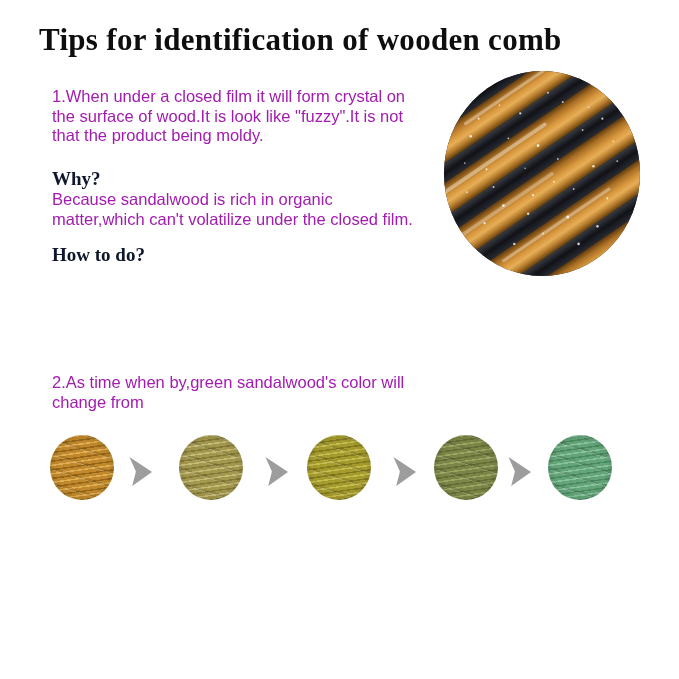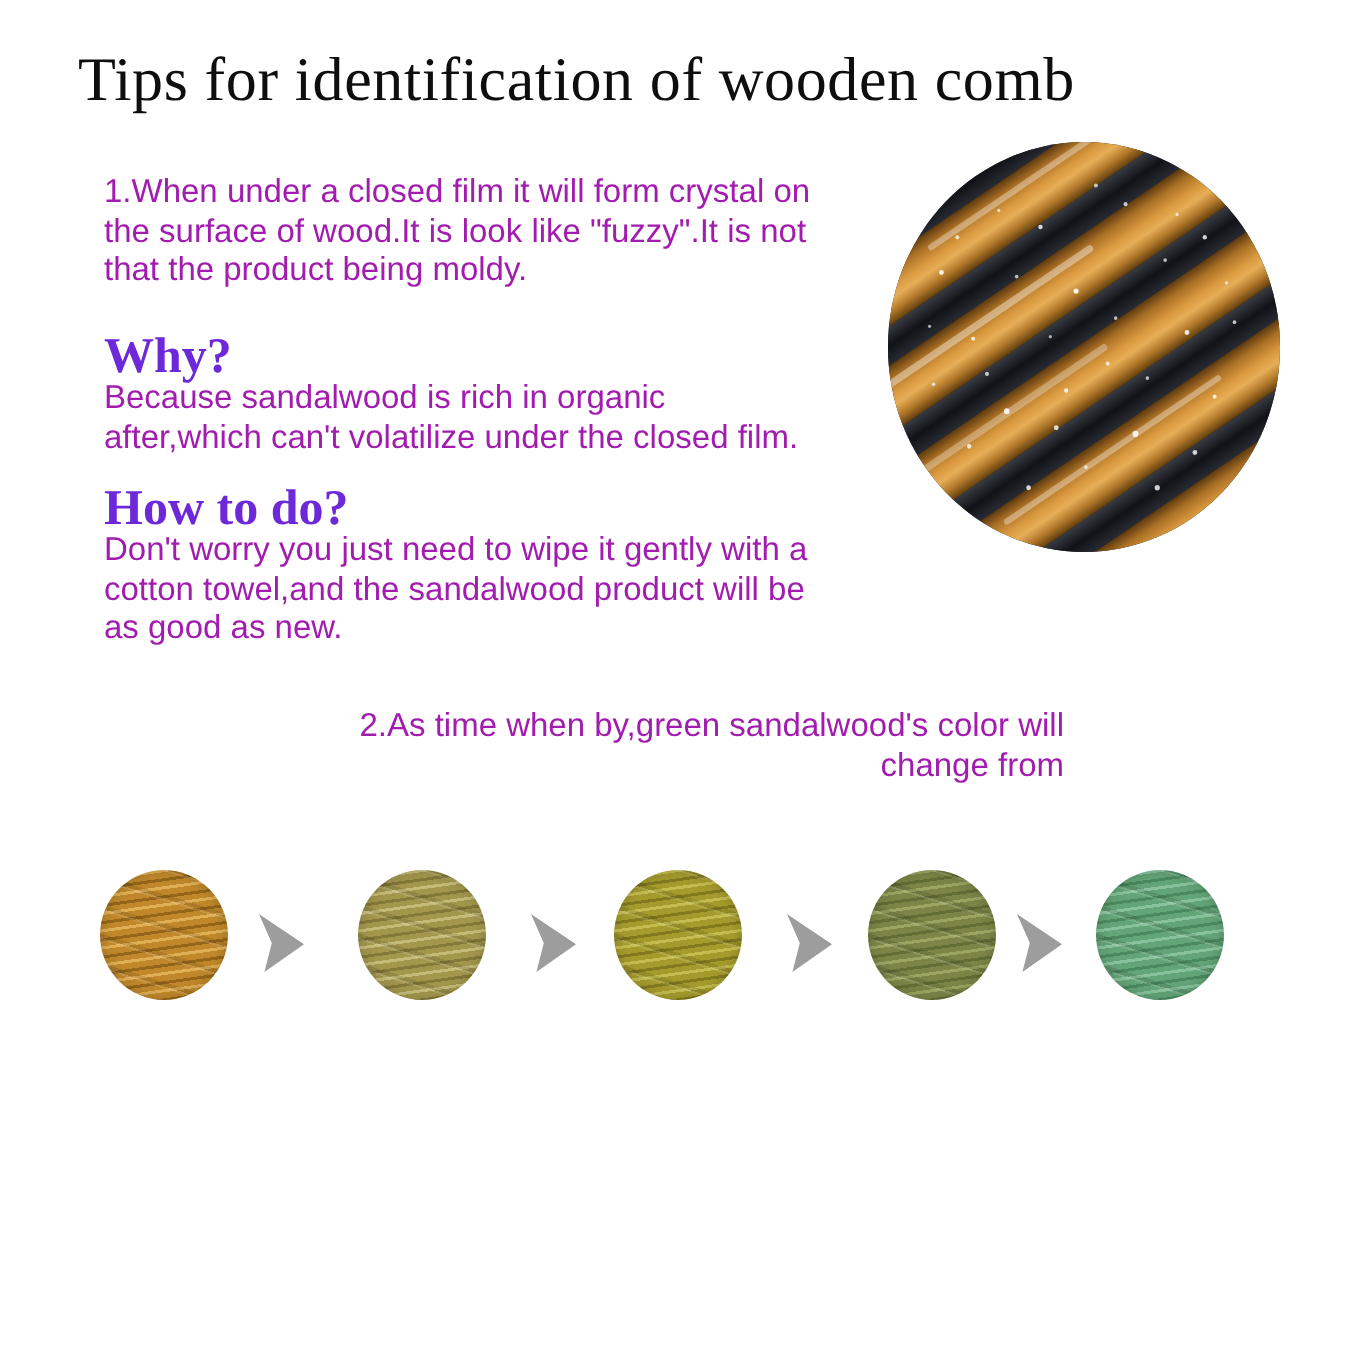--- a/index.html
+++ b/index.html
@@ -3,37 +3,37 @@
 <meta charset="utf-8">
 <style>
   html,body{margin:0;padding:0;background:#ffffff;}
   .canvas{
     position:relative;width:679px;height:679px;background:#ffffff;
     overflow:hidden;font-family:"Liberation Sans",sans-serif;color:#333;
   }
   .abs{position:absolute;}
   .title{
     left:39px;top:22px;width:620px;
-    font-family:"Liberation Serif",serif;font-weight:normal;
+    font-family:"Liberation Serif",serif;font-weight:bold;
     font-size:31px;letter-spacing:.3px;color:#0e0e0e;white-space:nowrap;
   }
   .body-text{
     font-size:16.5px;line-height:19.5px;letter-spacing:0;
     white-space:pre-line;color:#a21caf;
   }
   .heading{
     font-family:"Liberation Serif",serif;font-weight:bold;
-    font-size:25px;color:#6d28d9;line-height:20px;
+    font-size:19px;color:#0f172a;line-height:20px;
   }
   .p1{left:52px;top:87px;width:480px;}
   .why-h{left:52px;top:169px;}
   .why-b{left:52px;top:190px;width:480px;}
   .how-h{left:52px;top:245px;}
   .how-b{left:52px;top:266px;width:480px;}
-  .s2-intro{left:52px;top:354px;width:480px;text-align:right;}
+  .s2-intro{left:52px;top:373px;width:480px;}
   .outro{left:52px;top:513px;width:600px;line-height:21px;}
   .comb-svg{left:443px;top:70px;width:198px;height:207px;}
   .stage{
     width:64px;height:65px;border-radius:50%;top:435px;
     box-shadow:inset 0 0 7px rgba(0,0,0,.20);
     background-image:
       repeating-linear-gradient(197deg,
         rgba(0,0,0,0) 0 7px, rgba(0,0,0,.10) 7px 9px,
         rgba(255,255,255,.12) 9px 10px, rgba(0,0,0,0) 10px 14px),
       repeating-linear-gradient(172deg,
@@ -138,26 +138,23 @@
       </g>
     </g>
   </svg>
 
   <div class="abs body-text p1">1.When under a closed film it will form crystal on
 the surface of wood.It is look like "fuzzy".It is not
 that the product being moldy.</div>
 
   <div class="abs heading why-h">Why?</div>
   <div class="abs body-text why-b">Because sandalwood is rich in organic
-after,which can't volatilize under the closed film.</div>
+matter,which can't volatilize under the closed film.</div>
 
   <div class="abs heading how-h">How to do?</div>
-  <div class="abs body-text how-b">Don't worry you just need to wipe it gently with a
-cotton towel,and the sandalwood product will be
-as good as new.</div>
 
   <div class="abs body-text s2-intro">2.As time when by,green sandalwood's color will
 change from</div>
 
   <div class="abs stage stage-1" style="--base: #c0882a; --dark: #95661a; --light: #dfae55;"></div>
   <div class="abs arrow arrow-1" style="background: rgb(157, 157, 157);"></div>
   <div class="abs stage stage-2" style="--base: #a3974e; --dark: #837938; --light: #c5bb78;"></div>
   <div class="abs arrow arrow-2" style="background: rgb(157, 157, 157);"></div>
   <div class="abs stage stage-3" style="--base: #a59b2d; --dark: #837a20; --light: #c4bc50;"></div>
   <div class="abs arrow arrow-3" style="background: rgb(157, 157, 157);"></div>

